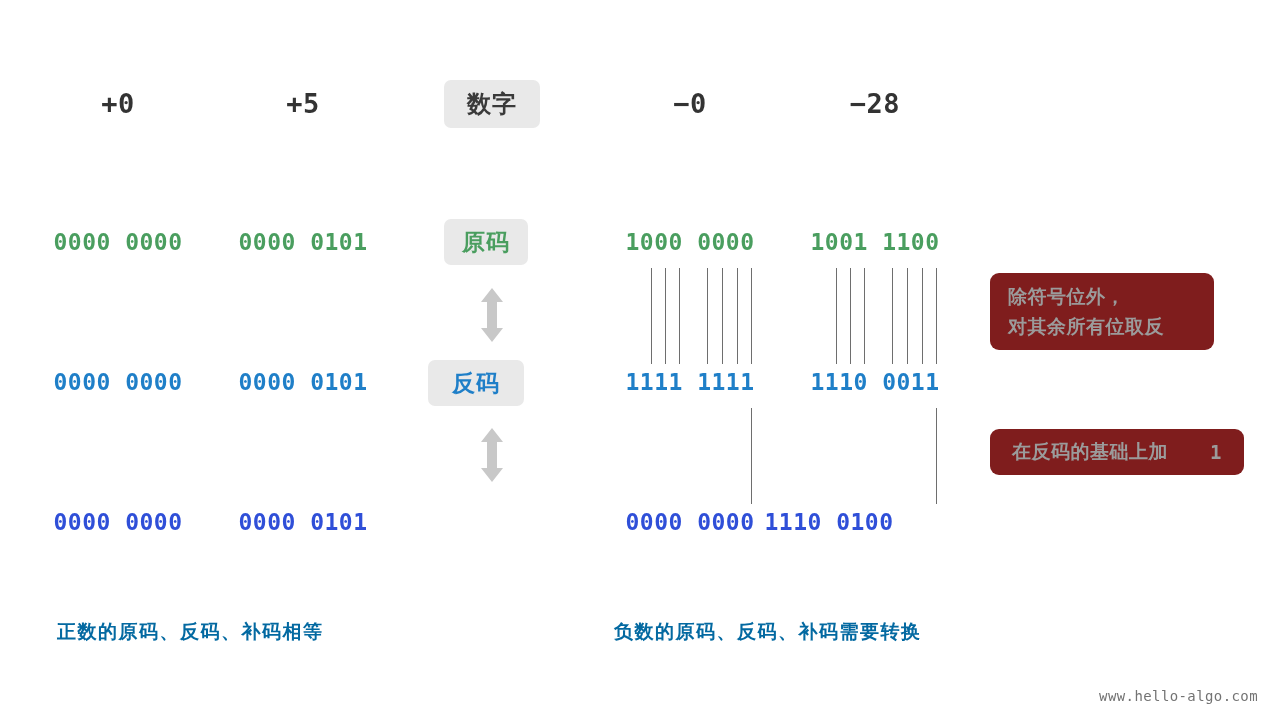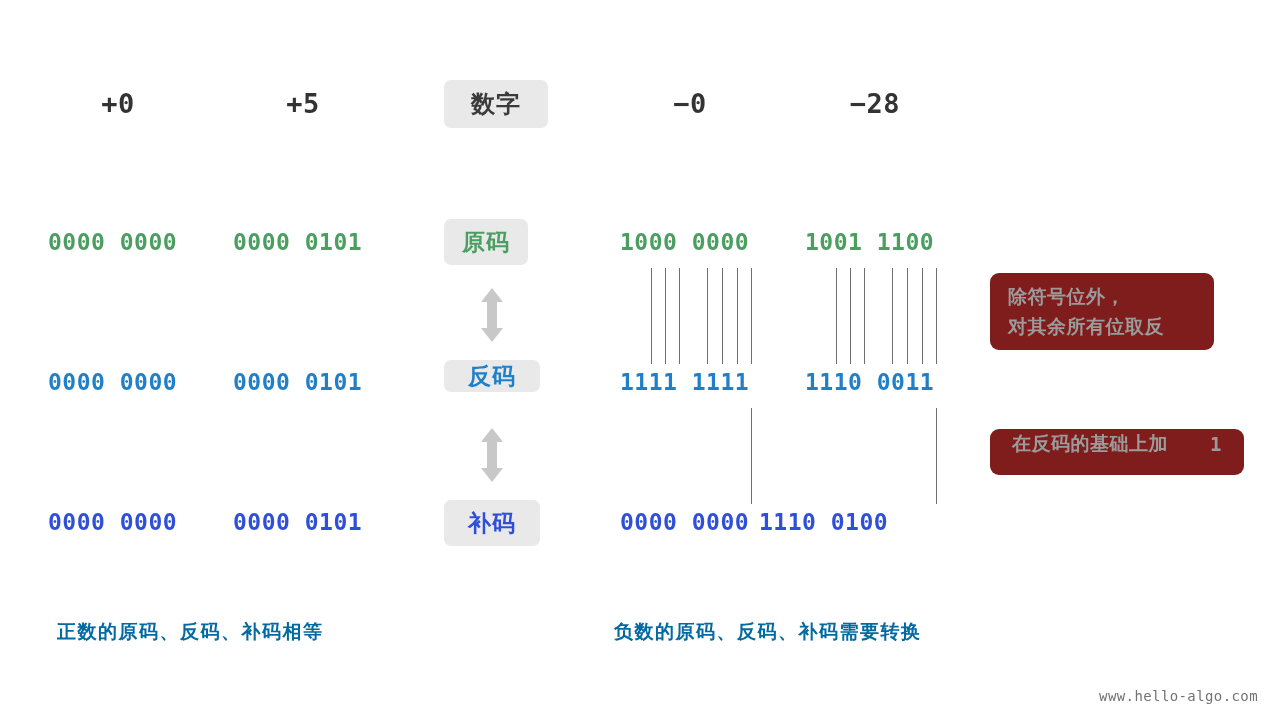--- a/index.html
+++ b/index.html
@@ -58,21 +58,21 @@
   .c-blue  { color: #1f7fc8; }
   .c-royal { color: #2f4fd8; }
 
   
   .binary {
     font-family: "DejaVu Sans Mono", monospace;
     font-size: 23px;
     font-weight: bold;
     letter-spacing: 0.5px;
     white-space: pre;
-    text-align: left;
+    text-align: center;
   }
 
   
   .vline {
     position: absolute;
     width: 1px;
     background: #6e6e6e;
   }
 
   
@@ -126,21 +126,21 @@
 </style>
 </head>
 <body>
 
 <div class="stage">
 
   <div class="abs num-head" style="left:53px; top:88px; width:130px;">+0</div>
 
   <div class="abs num-head" style="left:238px; top:88px; width:130px;">+5</div>
 
-  <div class="abs chip chip-head" style="left:444px; top:80px; width:104px; height:48px;">数字</div>
+  <div class="abs chip chip-head" style="left:444px; top:80px; width:96px; height:48px;">数字</div>
 
   <div class="abs num-head" style="left:625px; top:88px; width:130px;">−0</div>
 
   <div class="abs num-head" style="left:810px; top:88px; width:130px;">−28</div>
 
   <div class="abs binary c-green" style="left:48px; top:229px; width:140px;">0000 0000</div>
 
   <div class="abs binary c-green" style="left:233px; top:229px; width:140px;">0000 0101</div>
 
   <div class="abs chip chip-row c-green" style="left:444px; top:219px; width:84px; height:46px;">原码</div>
@@ -173,45 +173,44 @@
 
   <div class="abs note" style="left:990px; top:273px; width:224px; height:77px;">
     <span>除符号位外，</span>
     <span>对其余所有位取反</span>
   </div>
 
   <div class="abs binary c-blue" style="left:48px; top:369px; width:140px;">0000 0000</div>
 
   <div class="abs binary c-blue" style="left:233px; top:369px; width:140px;">0000 0101</div>
 
-  <div class="abs chip chip-row c-blue" style="left:444px; top:360px; width:96px; height:32px;">反码</div>
+  <div class="abs chip chip-row c-blue" style="left:428px; top:360px; width:96px; height:46px;">反码</div>
 
   <div class="abs binary c-blue" style="left:620px; top:369px; width:140px;">1111 1111</div>
 
   <div class="abs binary c-blue" style="left:805px; top:369px; width:140px;">1110 0011</div>
 
   <div class="vline" style="left:751px; top:408px; height:96px;"></div>
   <div class="vline" style="left:936px; top:408px; height:96px;"></div>
 
   <div class="dblarrow" style="left:479px; top:428px;">
     <svg width="26" height="54" viewBox="0 0 26 54">
       <polygon points="13,0 24,14 18,14 18,40 24,40 13,54 2,40 8,40 8,14 2,14" fill="#c8c8c8"></polygon>
     </svg>
   </div>
 
-  <div class="abs note" style="left:990px; top:429px; width:254px; height:46px; flex-direction:row; align-items:flex-start;gap:32px;">
+  <div class="abs note" style="left:990px; top:429px; width:254px; height:46px; flex-direction:row; align-items:center;gap:32px;">
     <span>在反码的基础上加</span>
     <span class="mono1" style="margin-left:10px;">1</span>
   </div>
 
   <div class="abs binary c-royal" style="left:48px; top:509px; width:140px;">0000 0000</div>
 
   <div class="abs binary c-royal" style="left:233px; top:509px; width:140px;">0000 0101</div>
 
-  <div class="abs chip chip-row c-royal" style="left:444px; top:500px; width:96px; height:46px;">补码</div>
 
   <div class="abs binary c-royal" style="left:620px; top:509px; width:140px;">0000 0000</div>
 
   <div class="abs binary c-royal" style="left:759px; top:509px; width:140px;">1110 0100</div>
 
   <div class="abs caption" style="left:57px; top:619px;">正数的原码、反码、补码相等</div>
 
   <div class="abs caption" style="left:614px; top:619px;">负数的原码、反码、补码需要转换</div>
 
   <div class="watermark">www.hello-algo.com</div>

